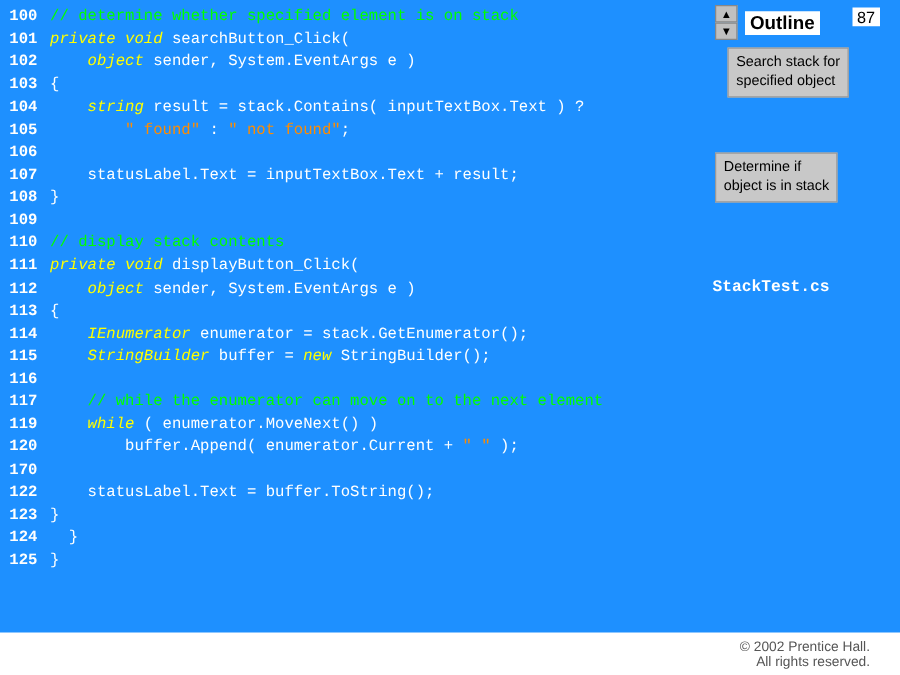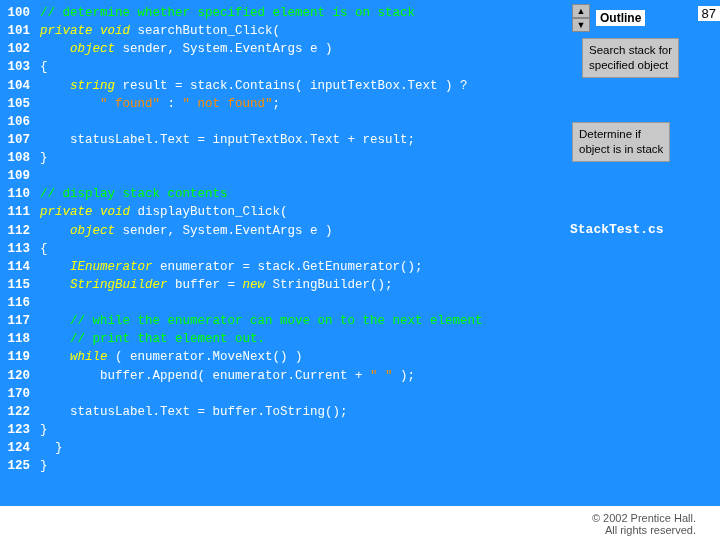--- a/index.html
+++ b/index.html
@@ -80,21 +80,21 @@
       text-align: right;
       padding: 6px 24px 4px 0;
       font-size: 11px;
       color: #555;
       background: #fff;
     }
 
     .page-num {
       position: absolute;
       top: 6px;
-      right: 0;
+      right: 16px;
       font-size: 13px;
       color: #000;
       background: #fff;
       padding: 0 4px;
     }
   </style>
 </head>
 <body>
 
 <div class="main-container">
@@ -188,24 +188,20 @@
       <tr>
         <td class="line-num">116</td>
         <td class="line-code"> </td>
       </tr>
 
       <tr>
         <td class="line-num">117</td>
         <td class="line-code"><span class="cm">    // while the enumerator can move on to the next element</span></td>
       </tr>
 
-      <tr>
-        <td class="line-num">118</td>
-        <td class="line-code"><span class="cm">    // print that element out.</span></td>
-      </tr>
 
       <tr>
         <td class="line-num">119</td>
         <td class="line-code">    <span class="kw">while</span> ( enumerator.MoveNext() )</td>
       </tr>
 
       <tr>
         <td class="line-num">120</td>
         <td class="line-code">        buffer.Append( enumerator.Current + <span class="str">" "</span> );</td>
       </tr>
@@ -237,21 +233,21 @@
     </tbody>
       </table>
 
     <div style="position:absolute; right:2px; top:4px; width:150px; display:flex; flex-direction:column; align-items:flex-start;">
 
       <div style="display:flex; align-items:center; margin-bottom:6px; margin-left:4px;">
         <div style="display:flex; flex-direction:column; margin-right:6px;">
           <div class="arrow-btn">▲</div>
           <div class="arrow-btn">▼</div>
         </div>
-        <span style="font-size:12px; font-weight:bold; color:#000; background:#fff; padding:1px 4px;">Outline</span>
+        <span style="font-size:15px; font-weight:bold; color:#000; background:#fff; padding:1px 4px;">Outline</span>
       </div>
 
       <div style="background:#c8c8c8; border:1px solid #999; padding:4px 6px; font-size:11.5px; color:#000; line-height:1.3; max-width:112px; margin-left:14px; margin-bottom:4px;">
         <span>Search stack for<br>specified object</span>
       </div>
 
       <div style="background:#c8c8c8; border:1px solid #999; padding:4px 6px; font-size:11.5px; color:#000; line-height:1.3; max-width:112px; margin-left:4px; margin-top:40px;">
         <span>Determine if<br>object is in stack</span>
       </div>
 

